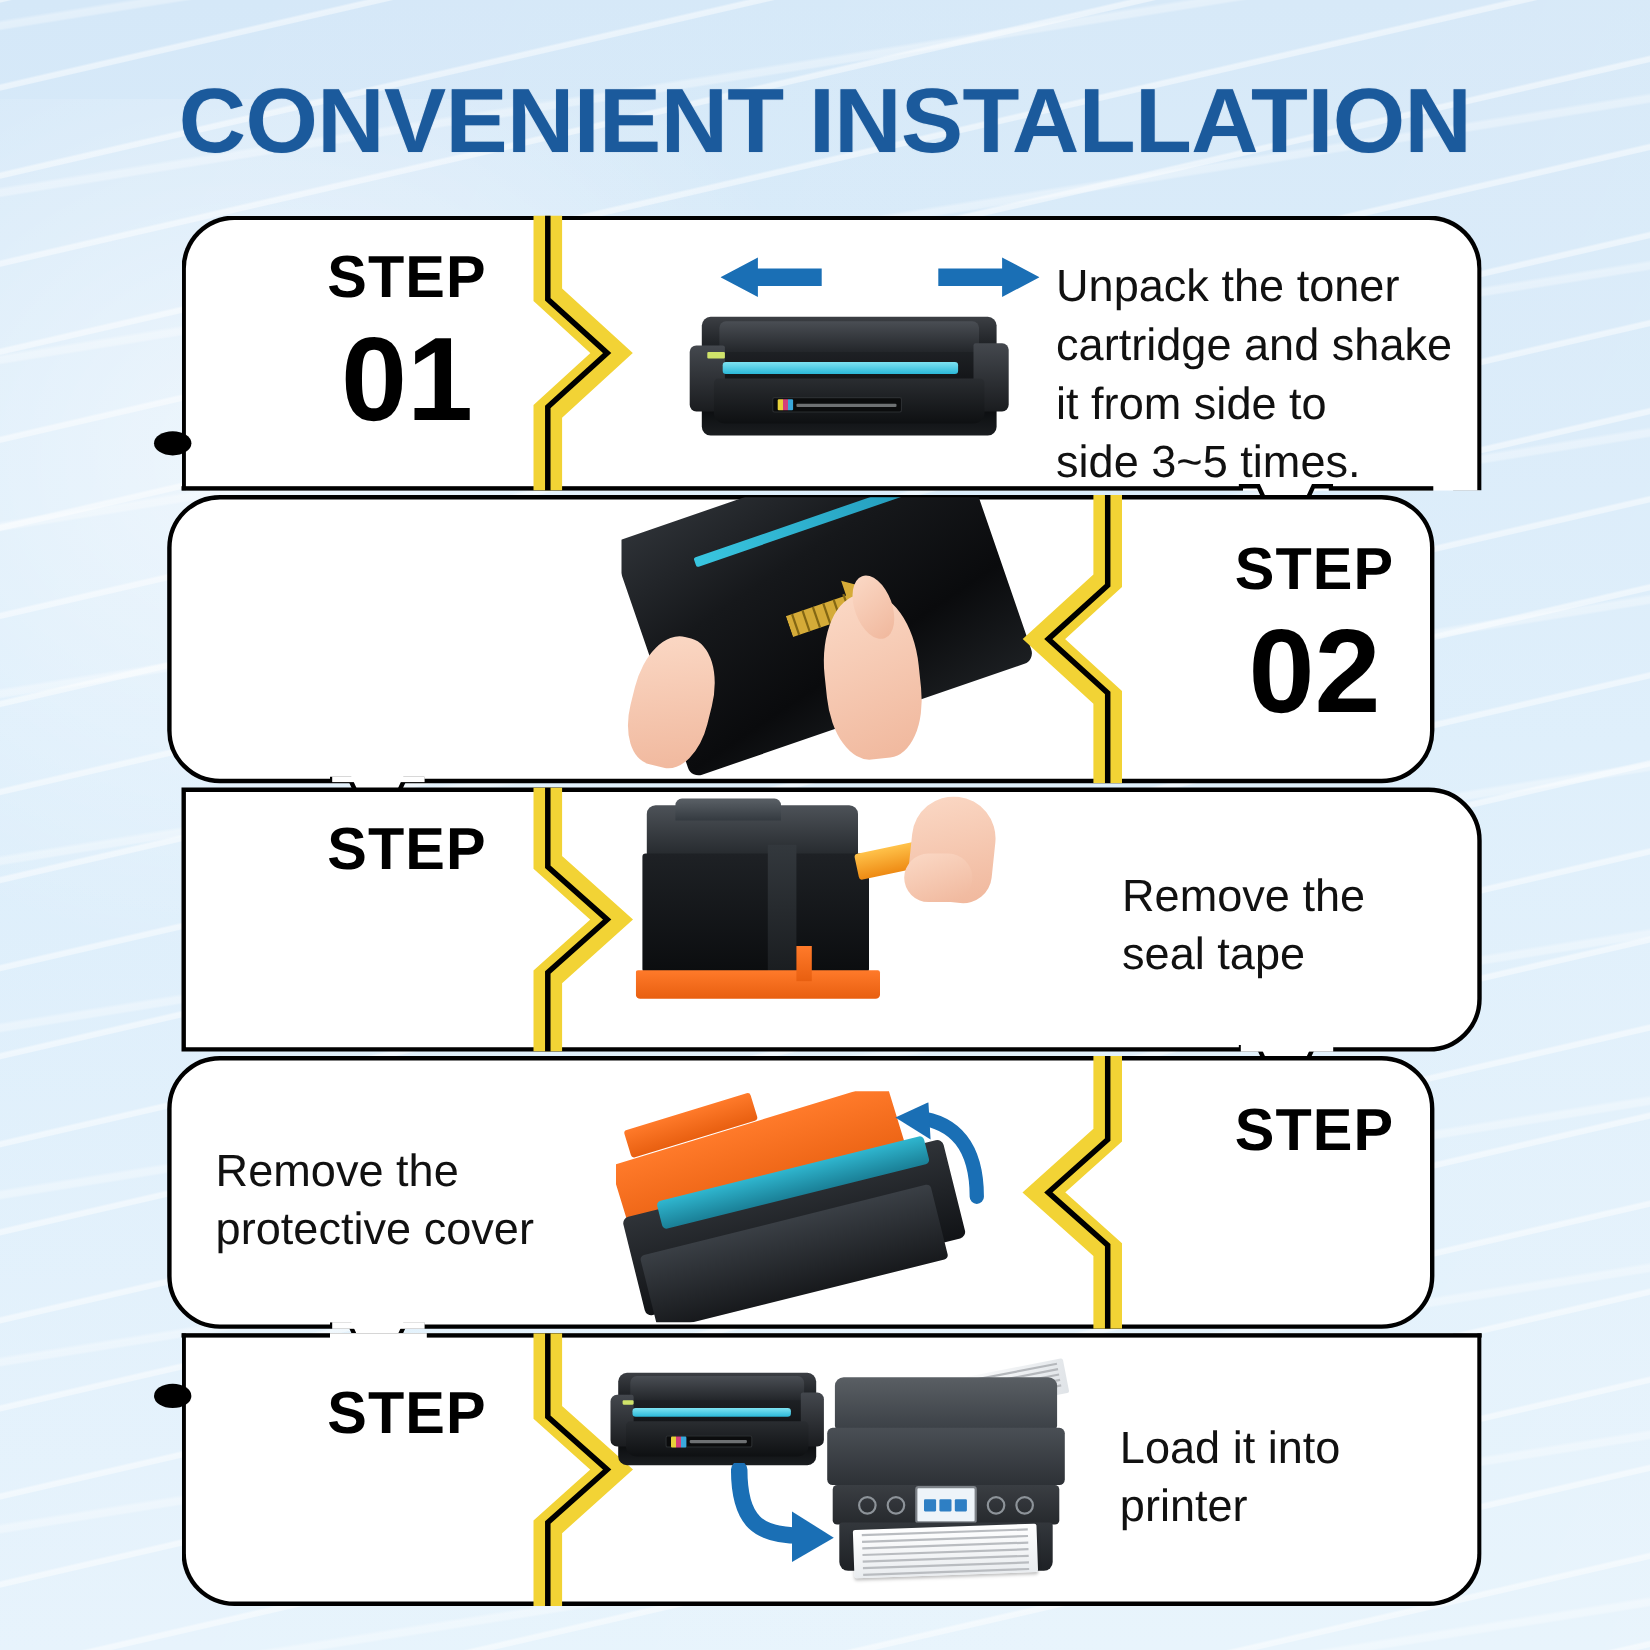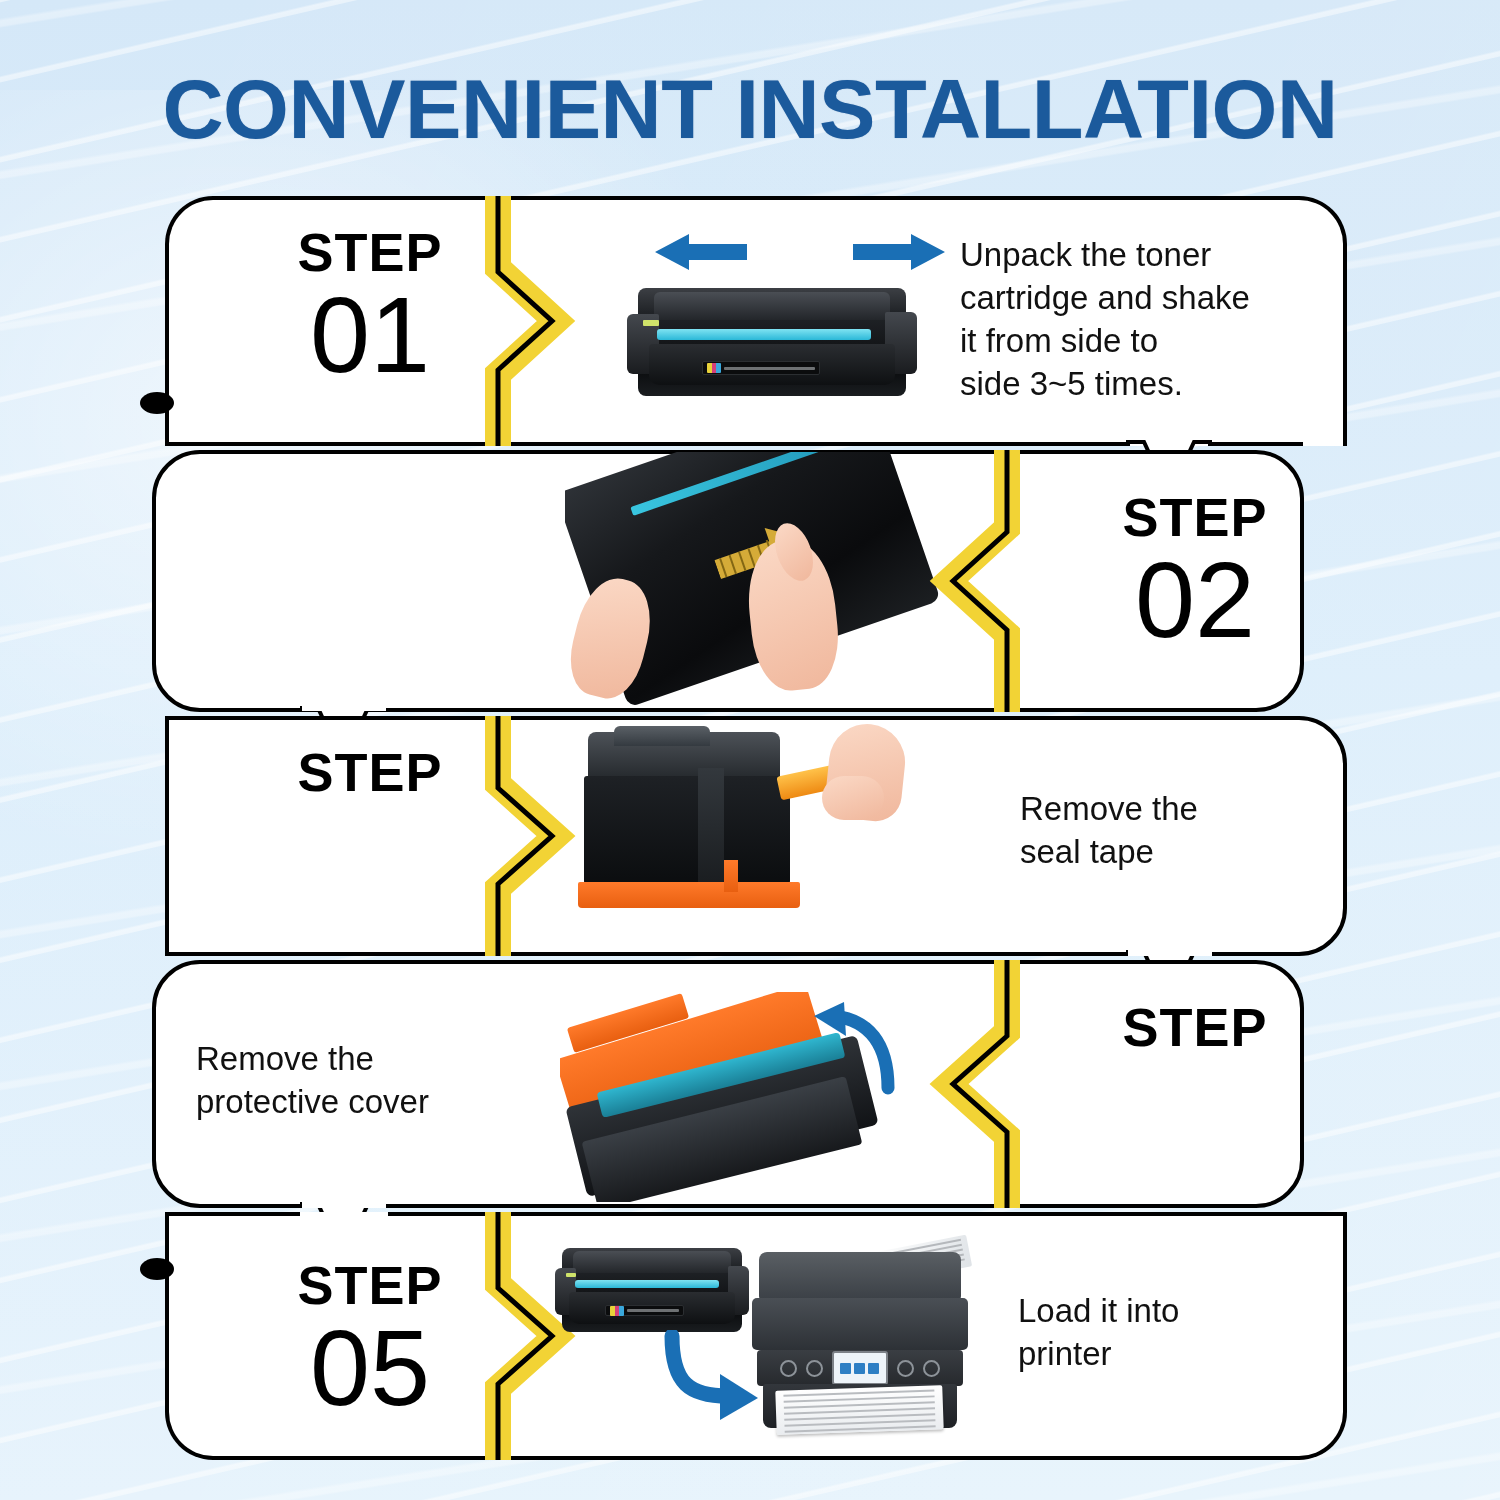--- a/index.html
+++ b/index.html
@@ -62,28 +62,28 @@
   .tail svg{display:block;}
 
   
   .dot{position:absolute;width:34px;height:22px;background:#000;border-radius:50%;}
 
   
   .steplabel{position:absolute;text-align:center;line-height:1;}
   .steplabel .w{font-family:"Liberation Sans Narrow","Liberation Sans",sans-serif;
     font-weight:bold;font-size:54px;letter-spacing:1px;color:#000;display:block;}
   .steplabel .n{font-family:"Liberation Sans Narrow","Liberation Sans",sans-serif;
-    font-weight:normal;font-size:108px;letter-spacing:0px;color:#000;display:block;margin-top:2px;}
+    font-weight:bold;font-size:108px;letter-spacing:0px;color:#000;display:block;margin-top:12px;}
 
   
   .divider{position:absolute;}
   .divider svg{display:block;}
 
   
-  .caption{position:absolute;color:#111;font-size:33px;line-height:1.30;
+  .caption{position:absolute;color:#111;font-size:41px;line-height:1.30;
     font-family:"Liberation Sans","DejaVu Sans",sans-serif;white-space:pre-line;}
 
   
   .art{position:absolute;}
 
   
   .shake{position:absolute;}
 
   
   .cart{position:absolute;}
@@ -331,21 +331,20 @@
   <div class="edge" style="left:302px;top:1202px;width:84px;background:#fff;height:6px;"></div>
 
   <div class="row r5"></div>
 
   <div class="edge" style="left:165px;top:1212px;width:1182px;"></div>
   <div class="edge" style="left:300px;top:1212px;width:88px;background:#fff;height:5px;"></div>
   <div class="dot" style="left:140px;top:1258px;"></div>
 
   <div class="steplabel" style="left:225px;top:1258px;width:290px;">
     <span class="w">STEP</span>
-    <span class="n">05</span>
   </div>
 
   <div class="divider" style="left:470px;top:1212px;">
     <svg width="130" height="248" viewBox="0 0 130 248">
       <polyline points="28,0 28,72 86,124 28,176 28,248" fill="none" stroke="#f2d335" stroke-width="26" stroke-linejoin="miter"></polyline>
       <polyline points="28,0 28,76 82,124 28,172 28,248" fill="none" stroke="#000" stroke-width="5"></polyline>
     </svg>
   </div>
 
   <div class="cart" style="left:562px;top:1248px;width:180px;height:84px;">

